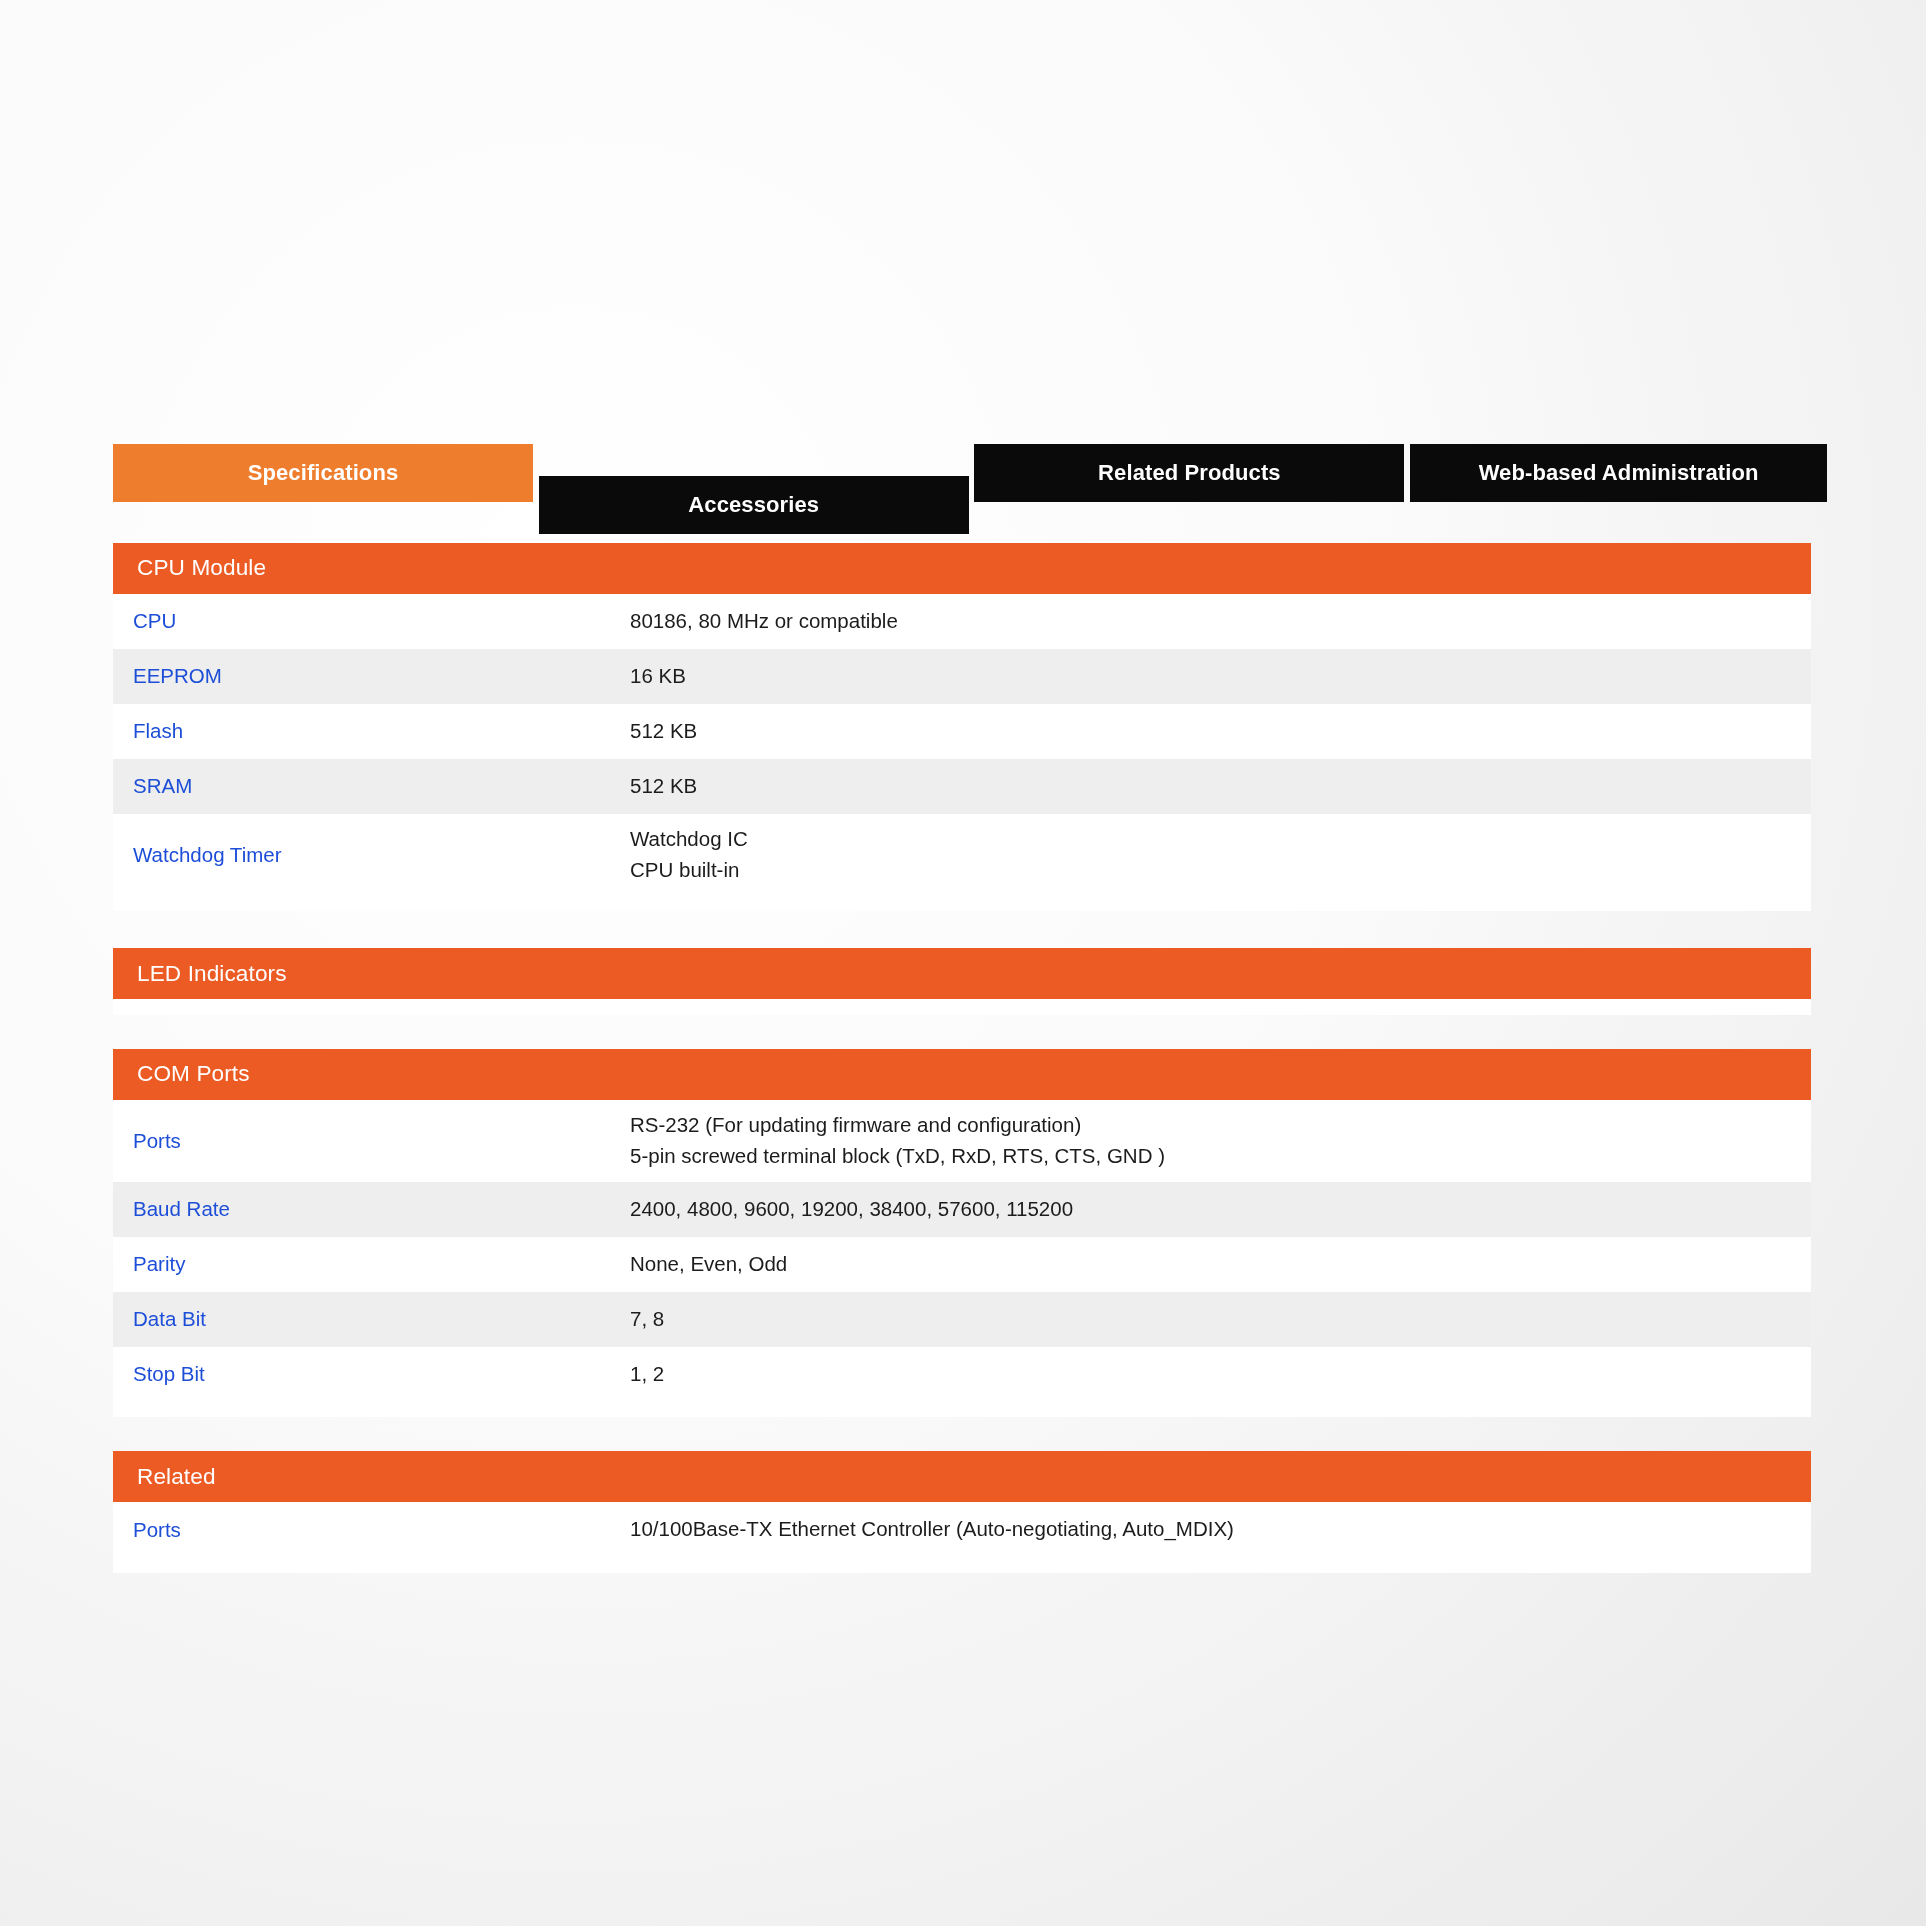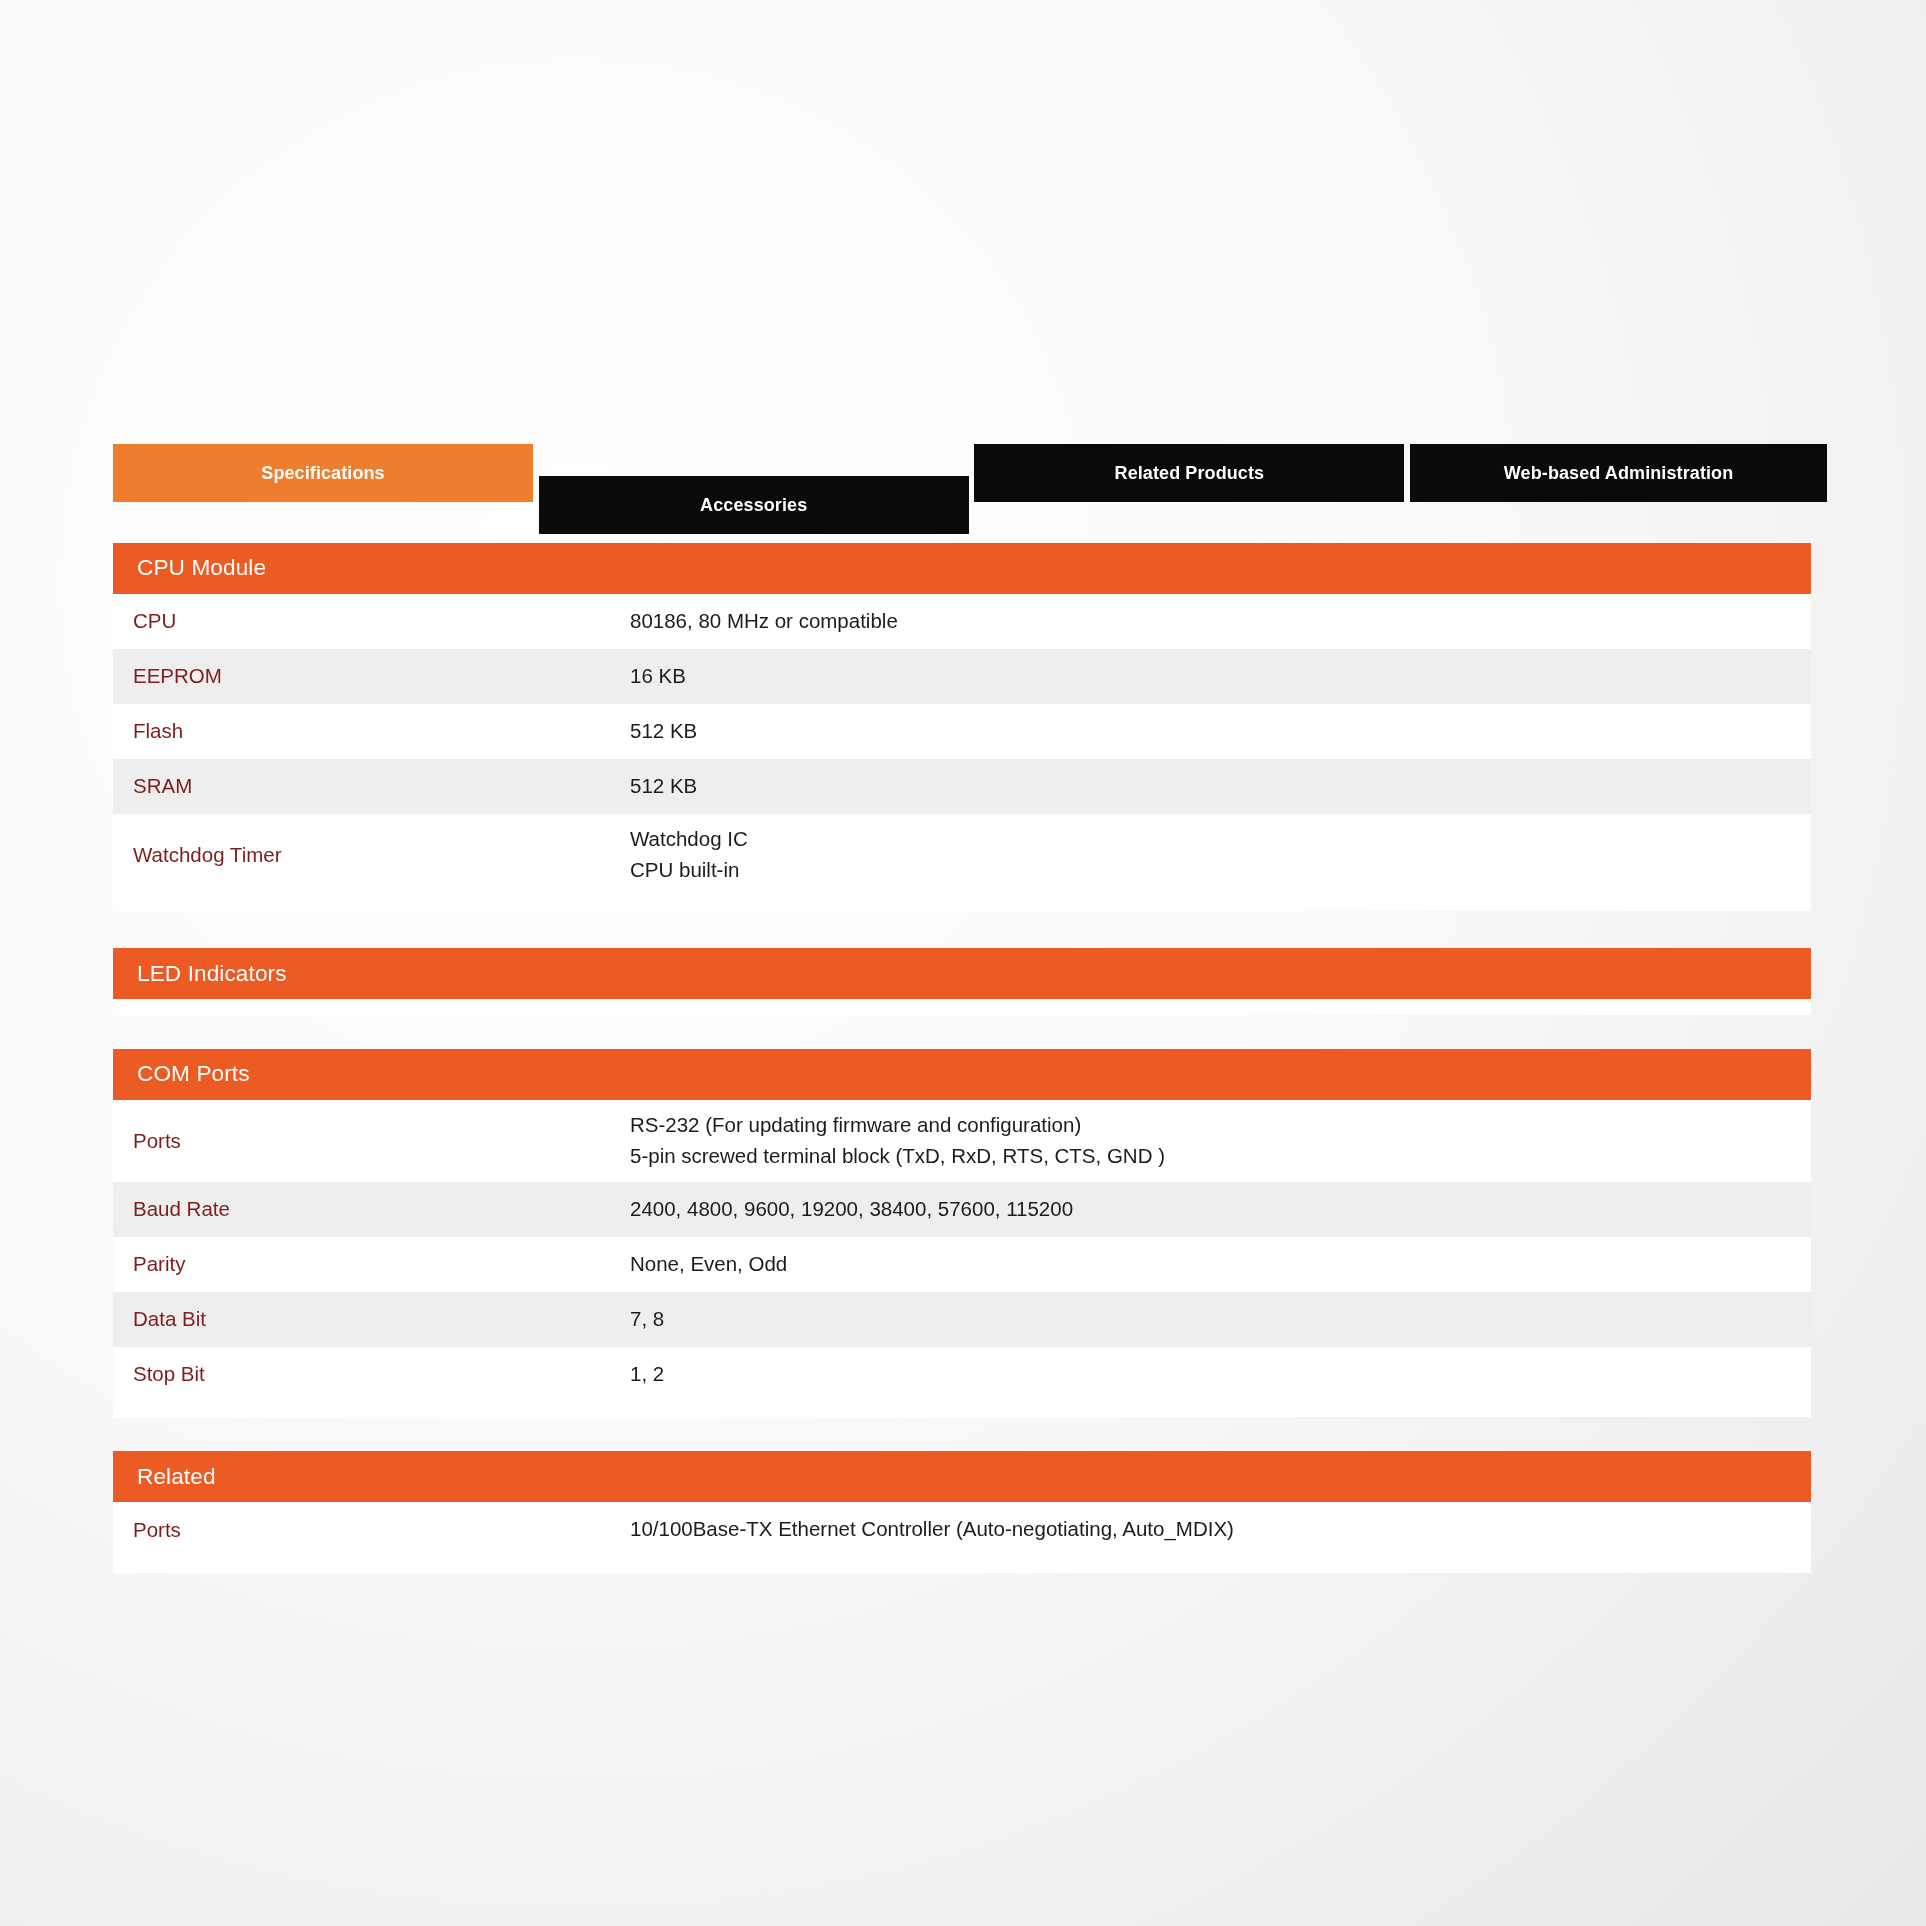--- a/index.html
+++ b/index.html
@@ -28,21 +28,21 @@
     width: 100%;
   }
   .tab {
     flex: 0 0 auto;
     height: 58px;
     background: #0a0a0a;
     color: #ffffff;
     display: flex;
     align-items: center;
     justify-content: center;
-    font-size: 18px;
+    font-size: 22px;
     font-weight: bold;
     letter-spacing: 0.1px;
     cursor: pointer;
     user-select: none;
   }
   .tab.active {
     background: #ef7d2e;
   }
   .tab-0 { width: 420px; }
   .tab-1 { width: 430px; margin-top: 32px; }
@@ -76,21 +76,21 @@
   .row.odd { background: #ffffff; }
   .row.even { background: #eeeeee; }
   .row.tall { min-height: 82px; }
 
   .cell-label {
     width: 517px;
     flex: 0 0 517px;
     box-sizing: border-box;
     padding: 0 0 0 20px;
     font-size: 20.5px;
-    color: #7f1d1d;
+    color: #1d4ed8;
     display: flex;
     align-items: center;
     min-height: inherit;
   }
   .cell-value {
     flex: 1 1 auto;
     box-sizing: border-box;
     padding: 0 21px 0 0;
     font-size: 20.5px;
     color: #1c1c1c;

